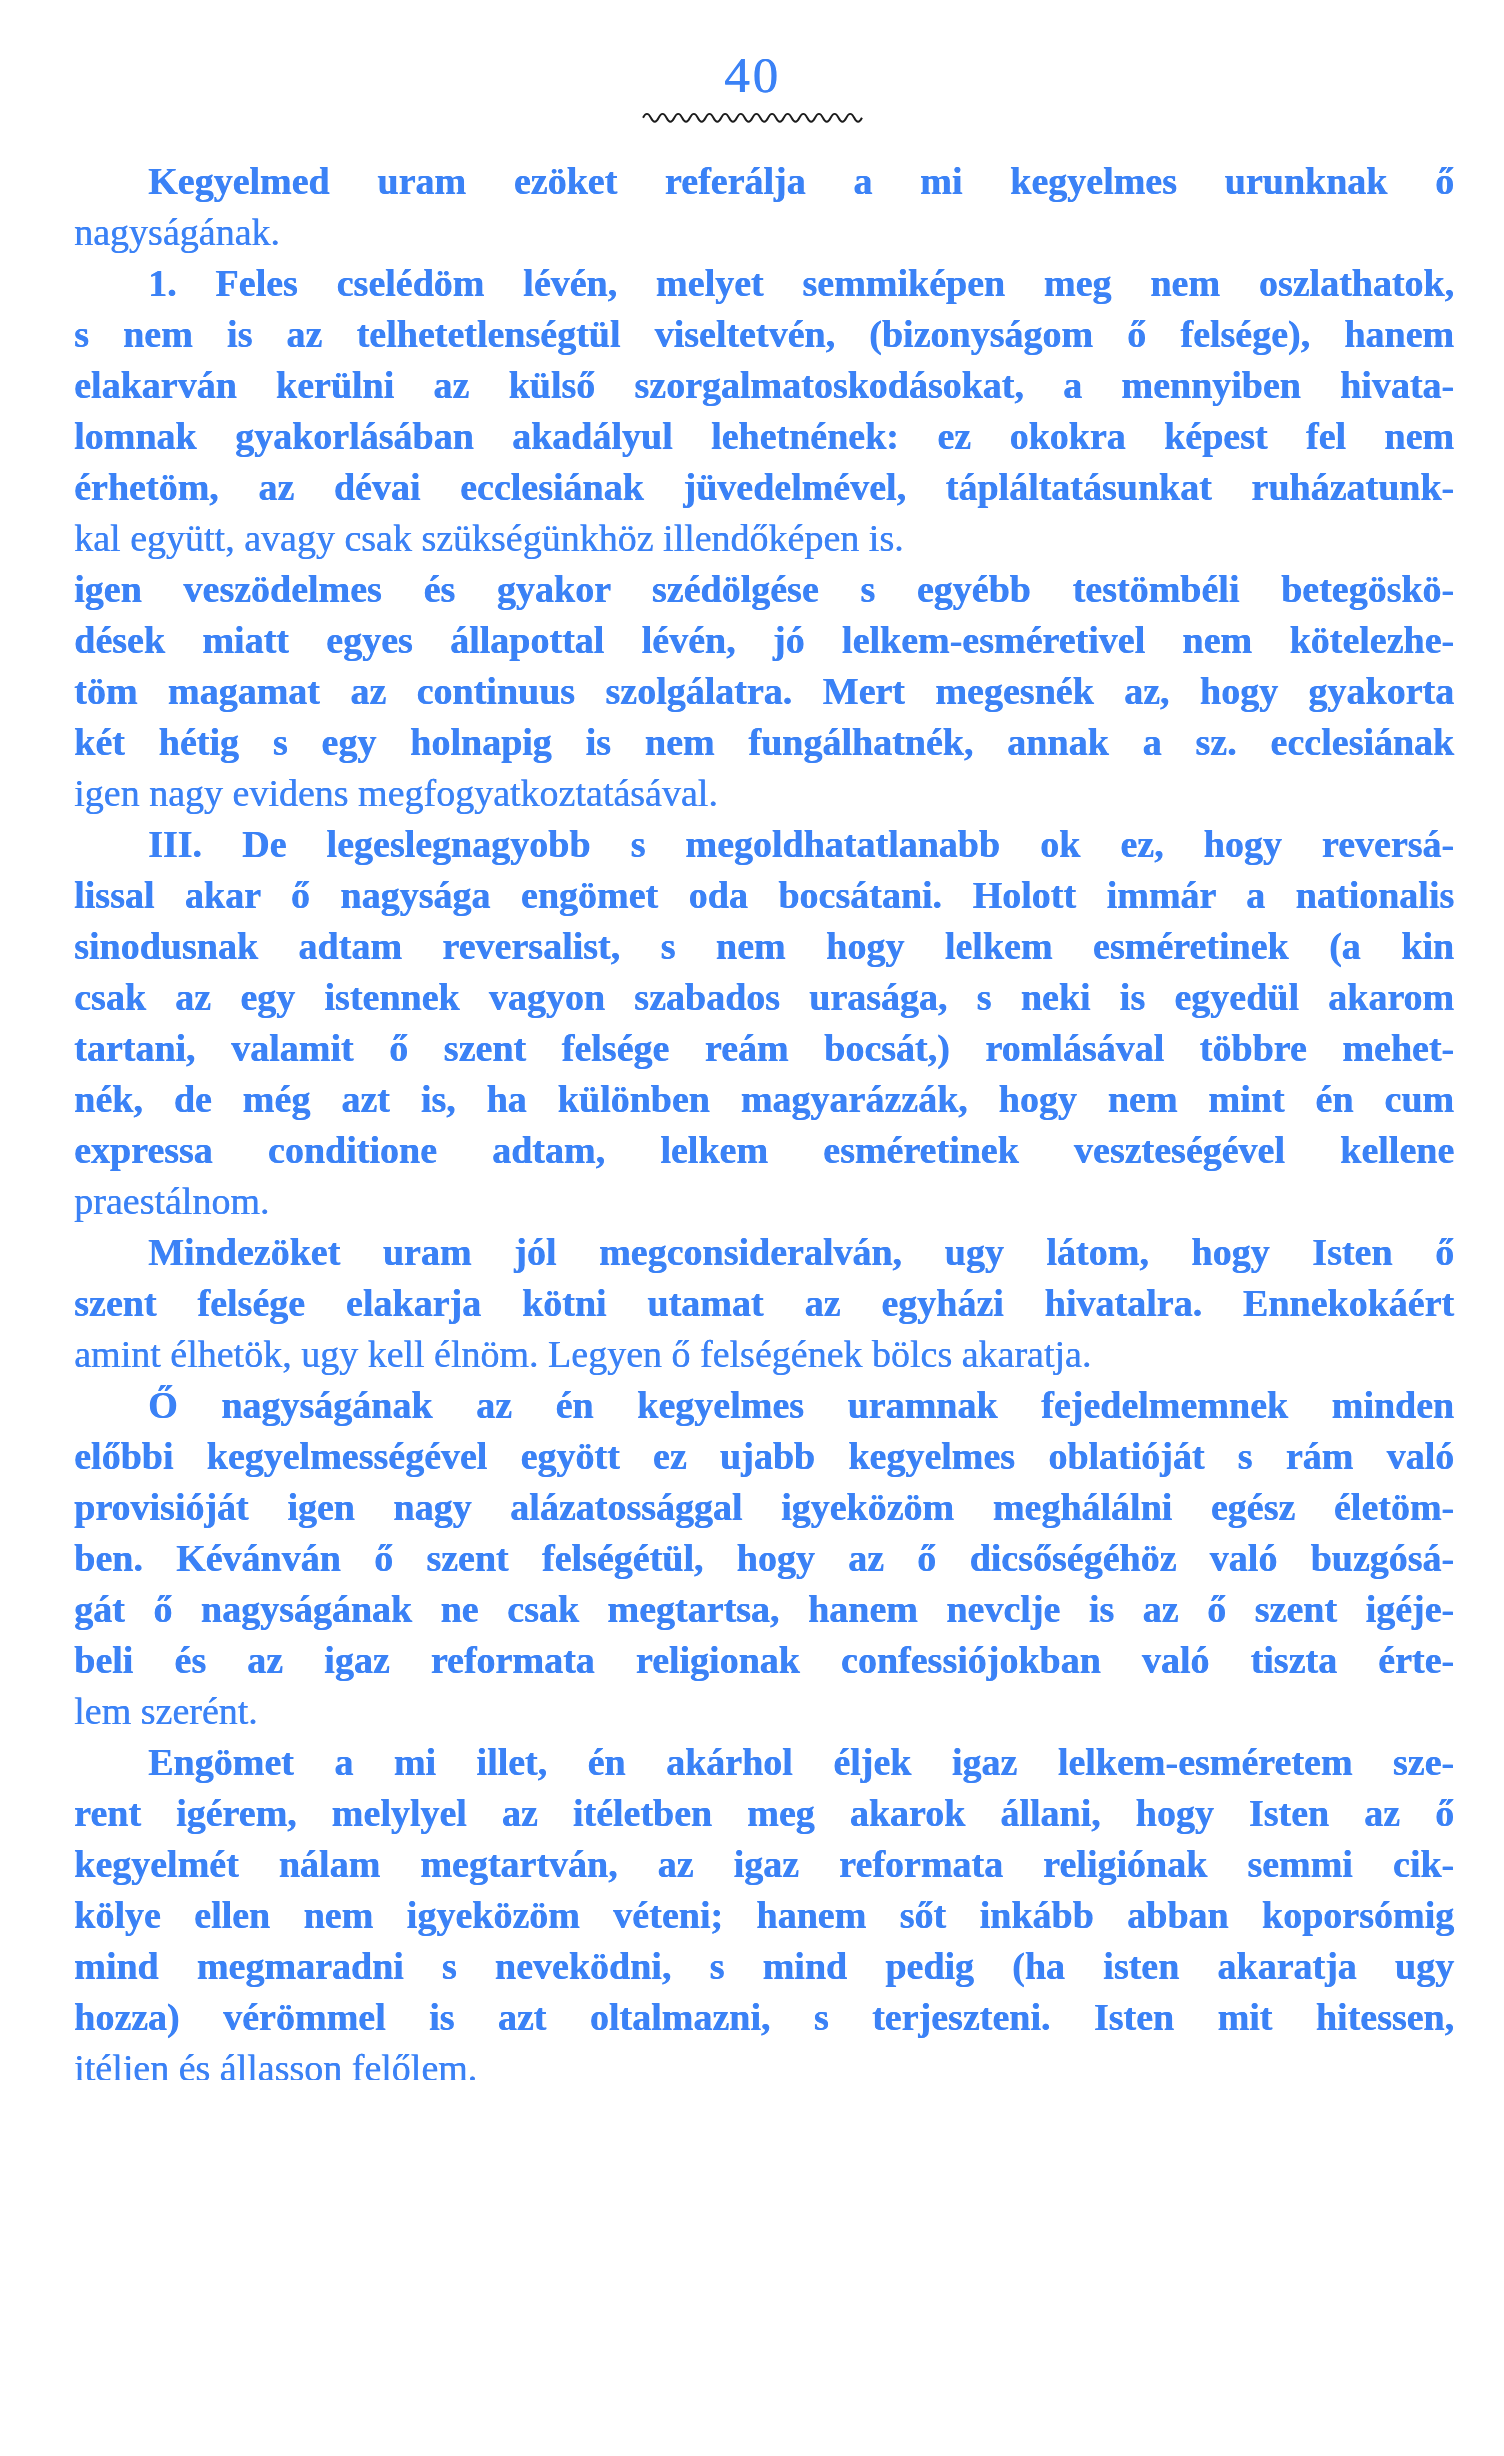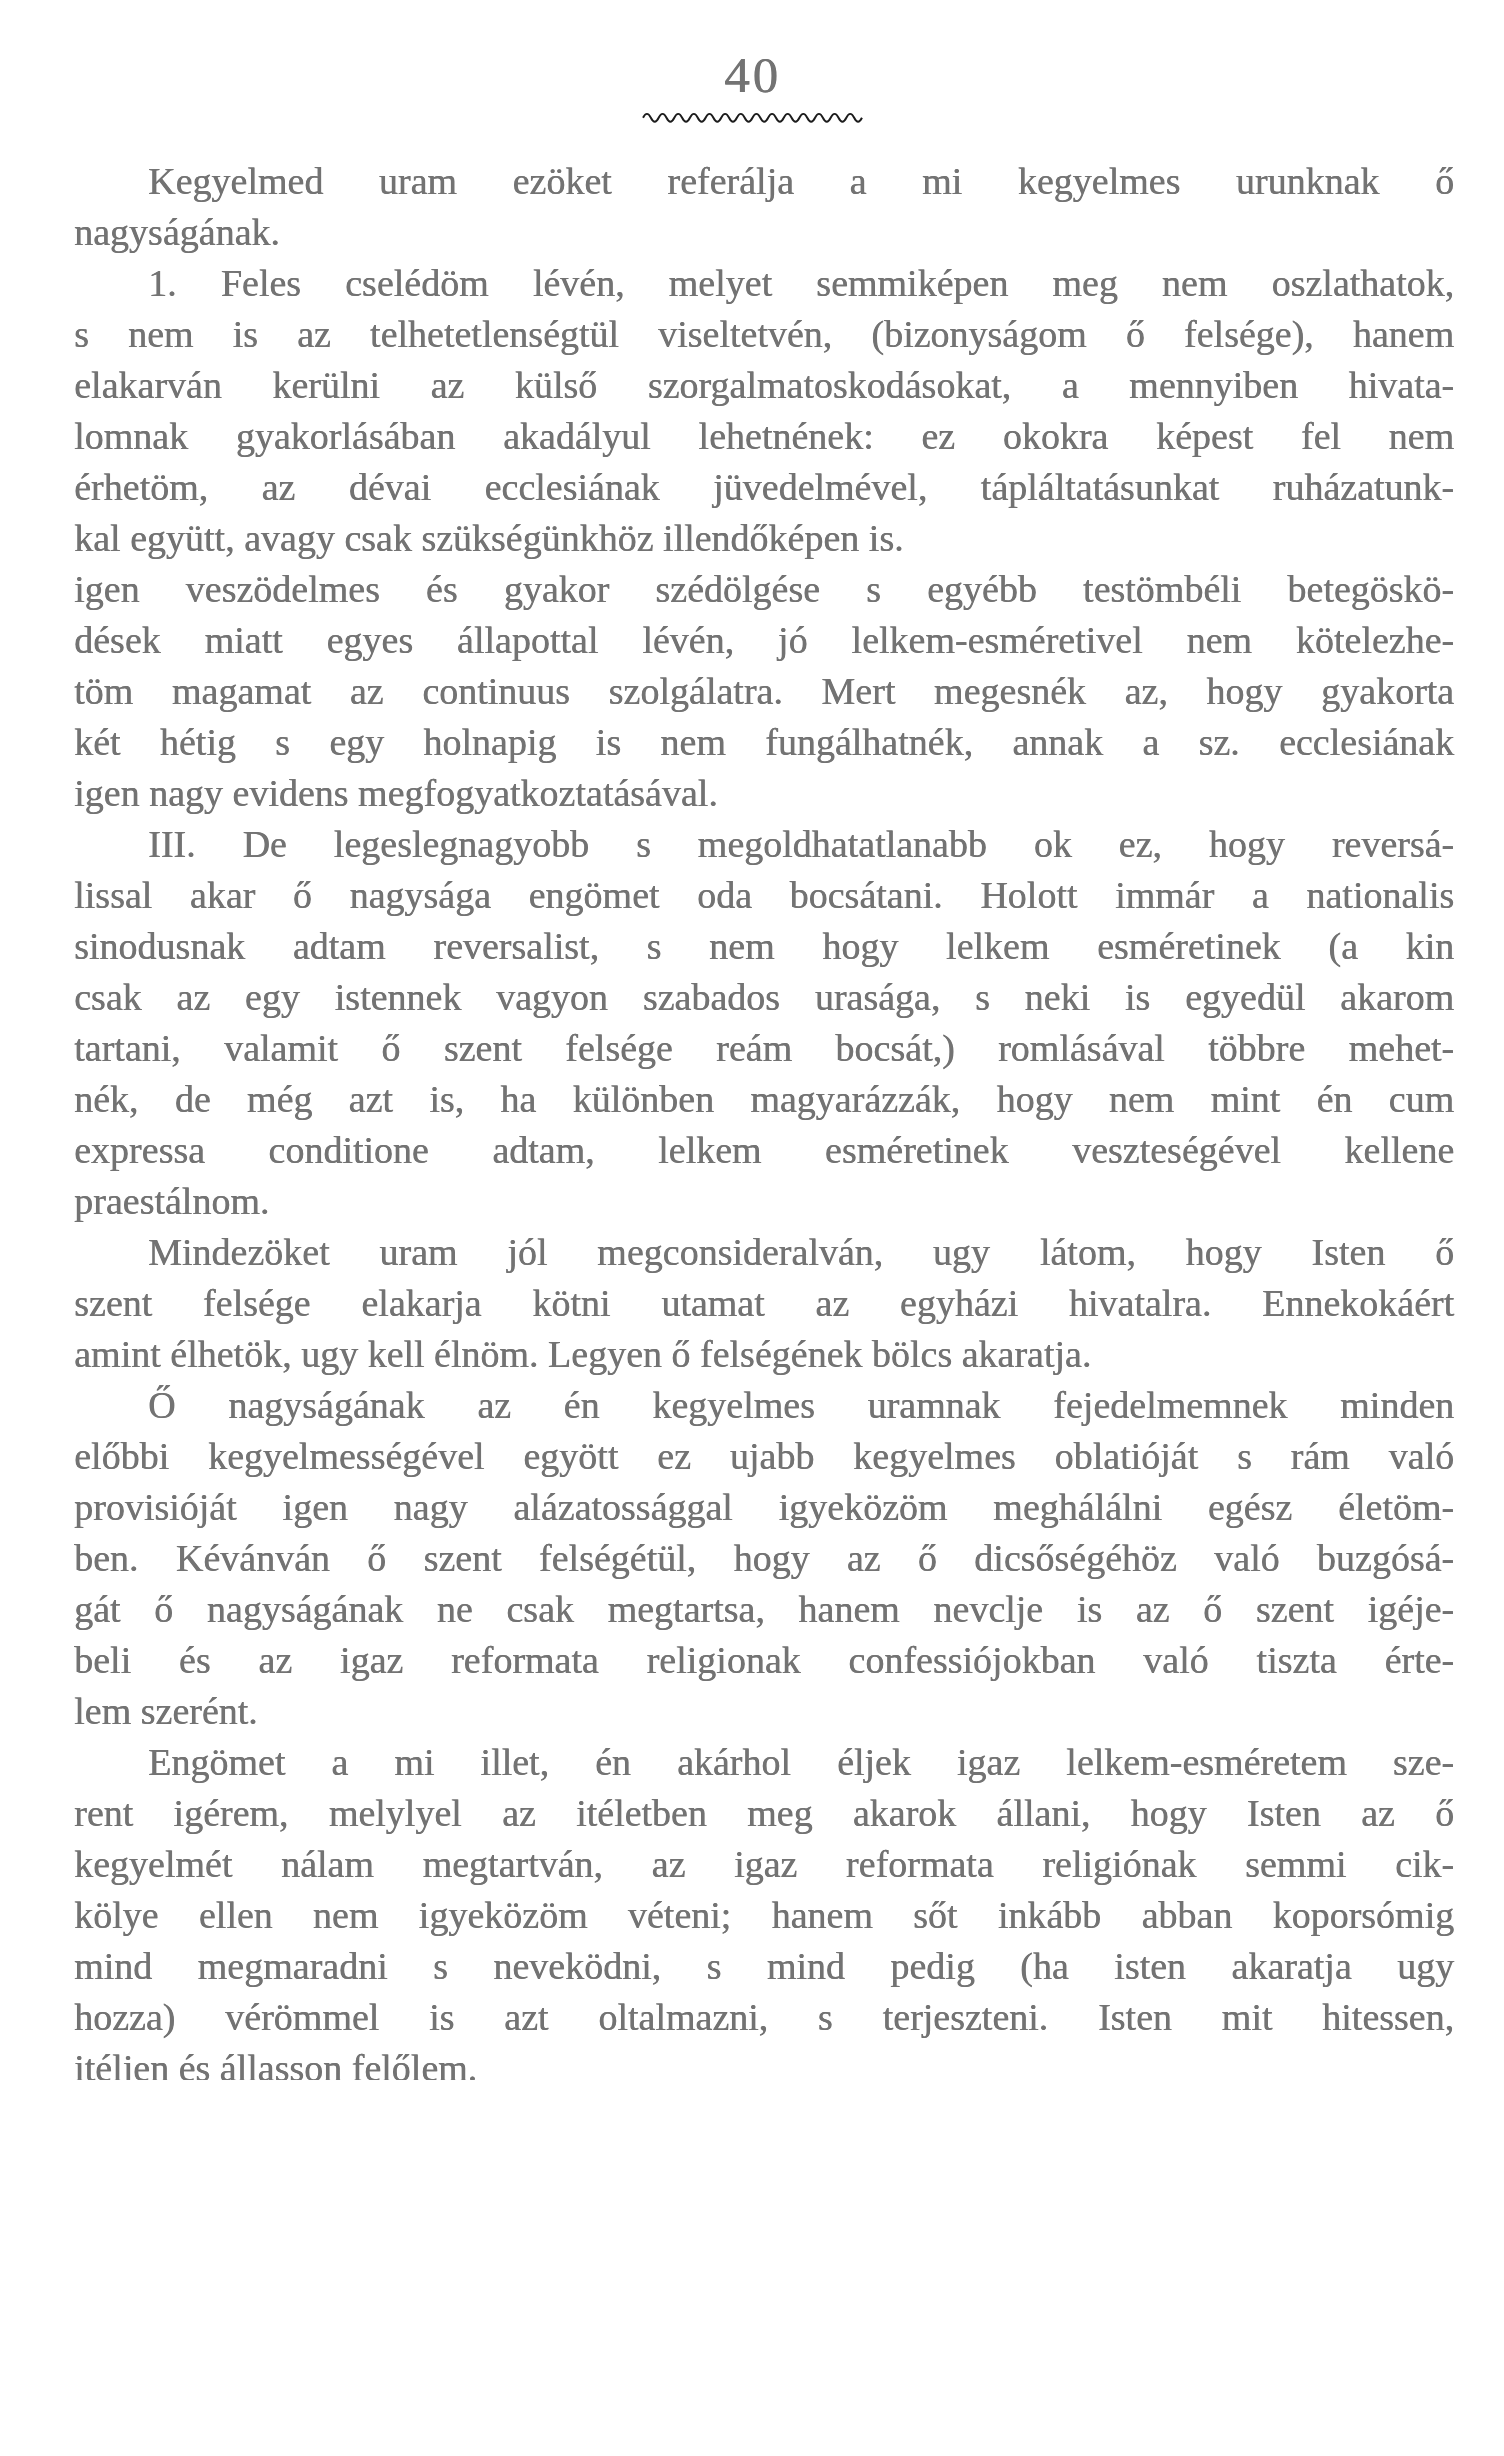--- a/index.html
+++ b/index.html
@@ -7,21 +7,21 @@
     margin: 0;
     padding: 0;
     background: #ffffff;
   }
   .page {
     position: relative;
     width: 1505px;
     height: 2080px;
     margin: 0 auto;
     background: #ffffff;
-    color: #737373;
+    color: #3b82f6;
     font-family: "Liberation Serif", "DejaVu Serif", serif;
     box-sizing: border-box;
     padding-top: 47px;
     overflow: hidden;
   }
   .page-number {
     text-align: center;
     font-size: 51px;
     line-height: 57px;
     letter-spacing: 2.9px;
@@ -37,20 +37,21 @@
     line-height: 51px;
     text-shadow: 0.5px 0 0 currentColor;
   }
   .line {
     height: 51px;
     white-space: normal;
   }
   .line.justify {
     text-align: justify;
     text-align-last: justify;
+    font-weight: bold;
   }
   .line.justify::after {
     content: "";
     display: inline-block;
     width: 100%;
     height: 0;
   }
   .line.indent {
     text-indent: 74px;
   }

